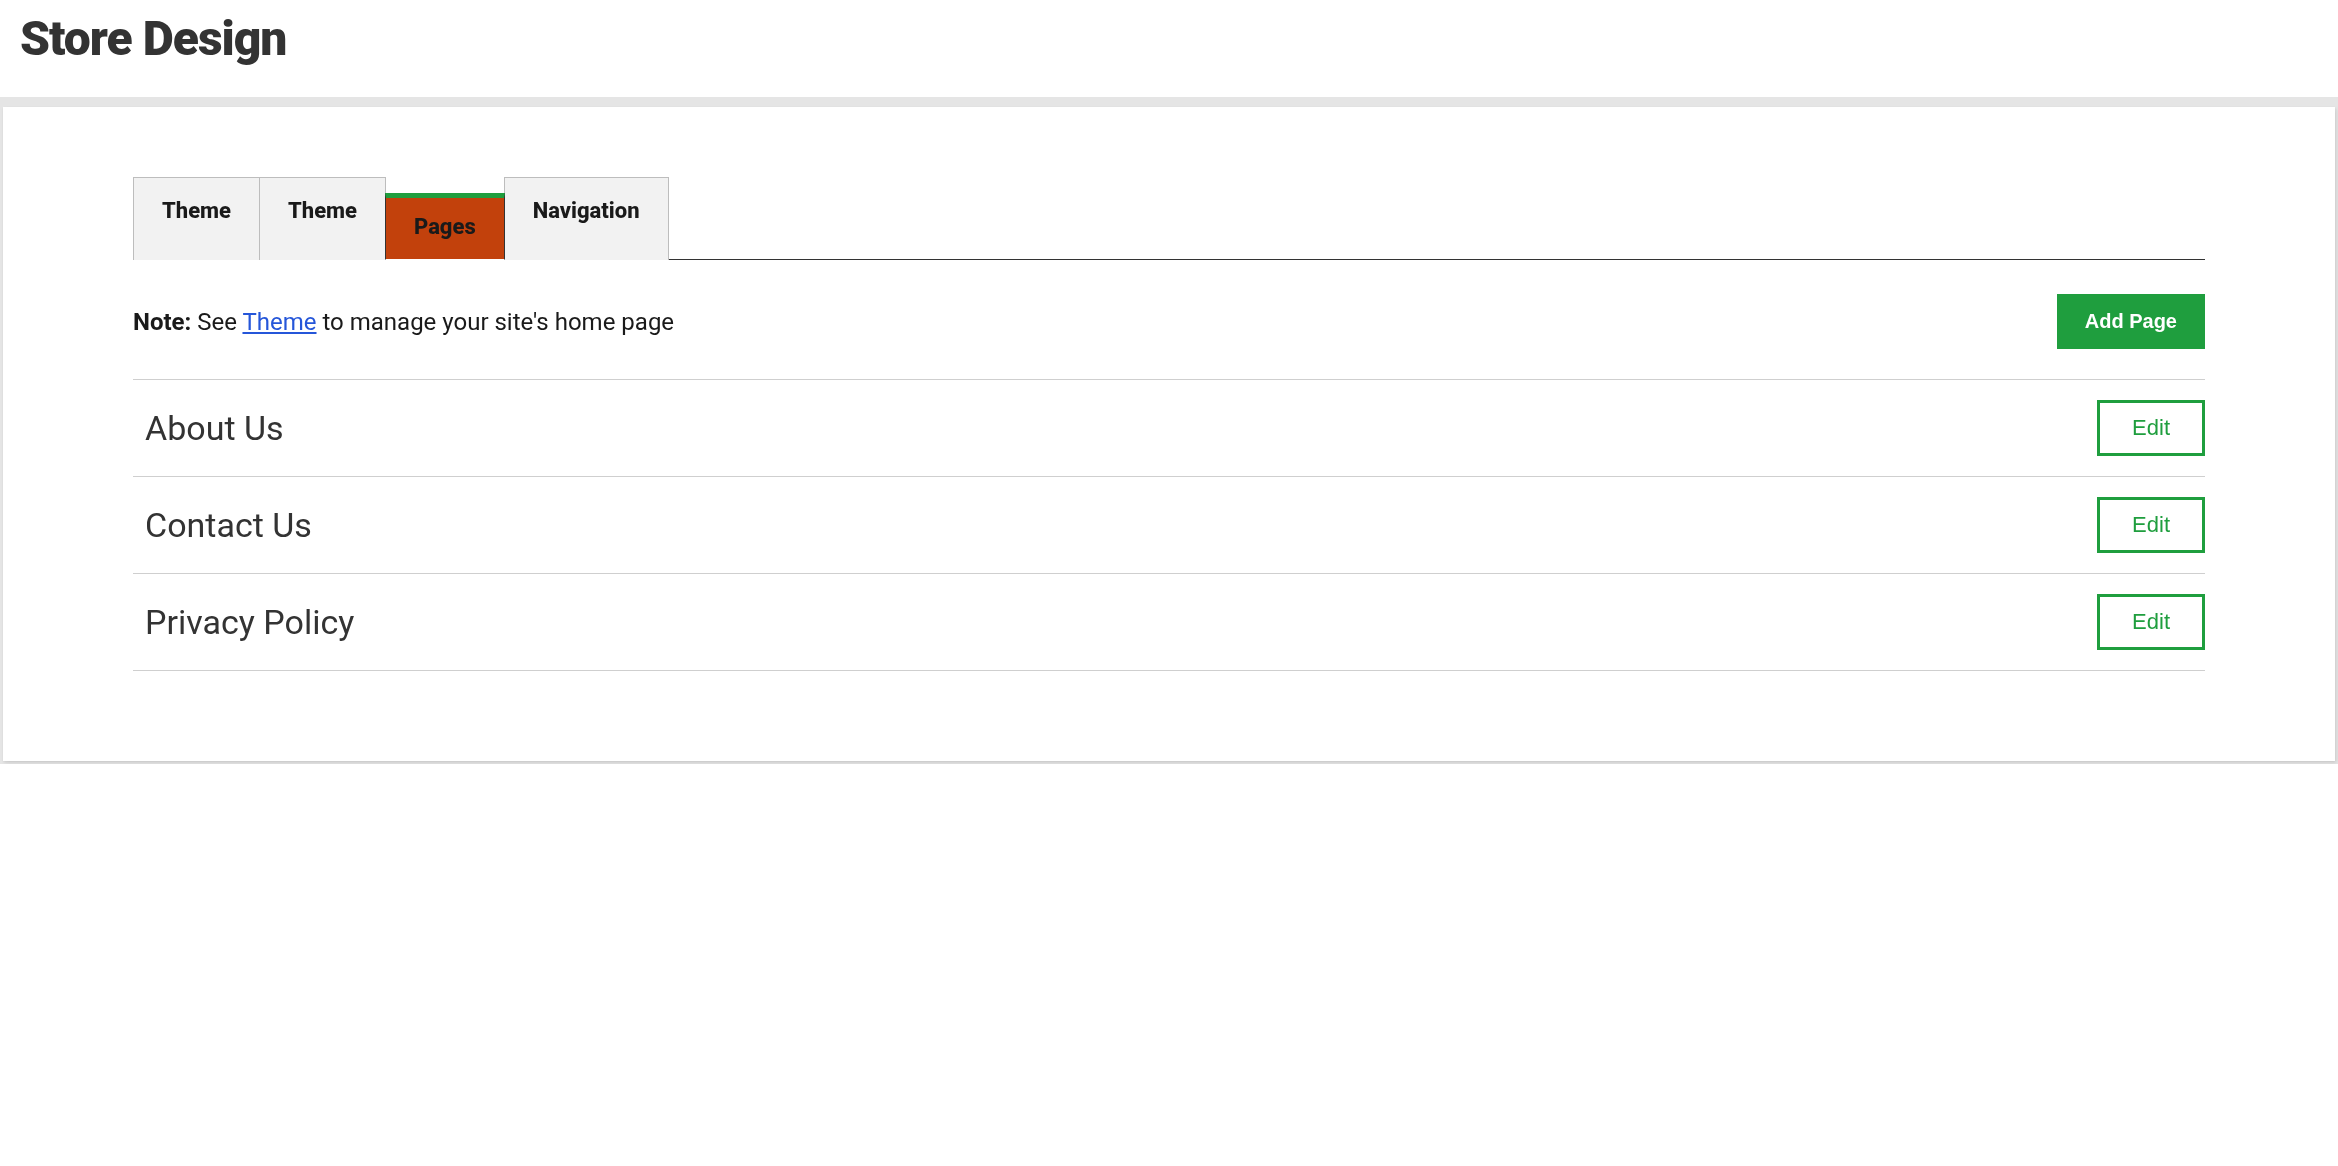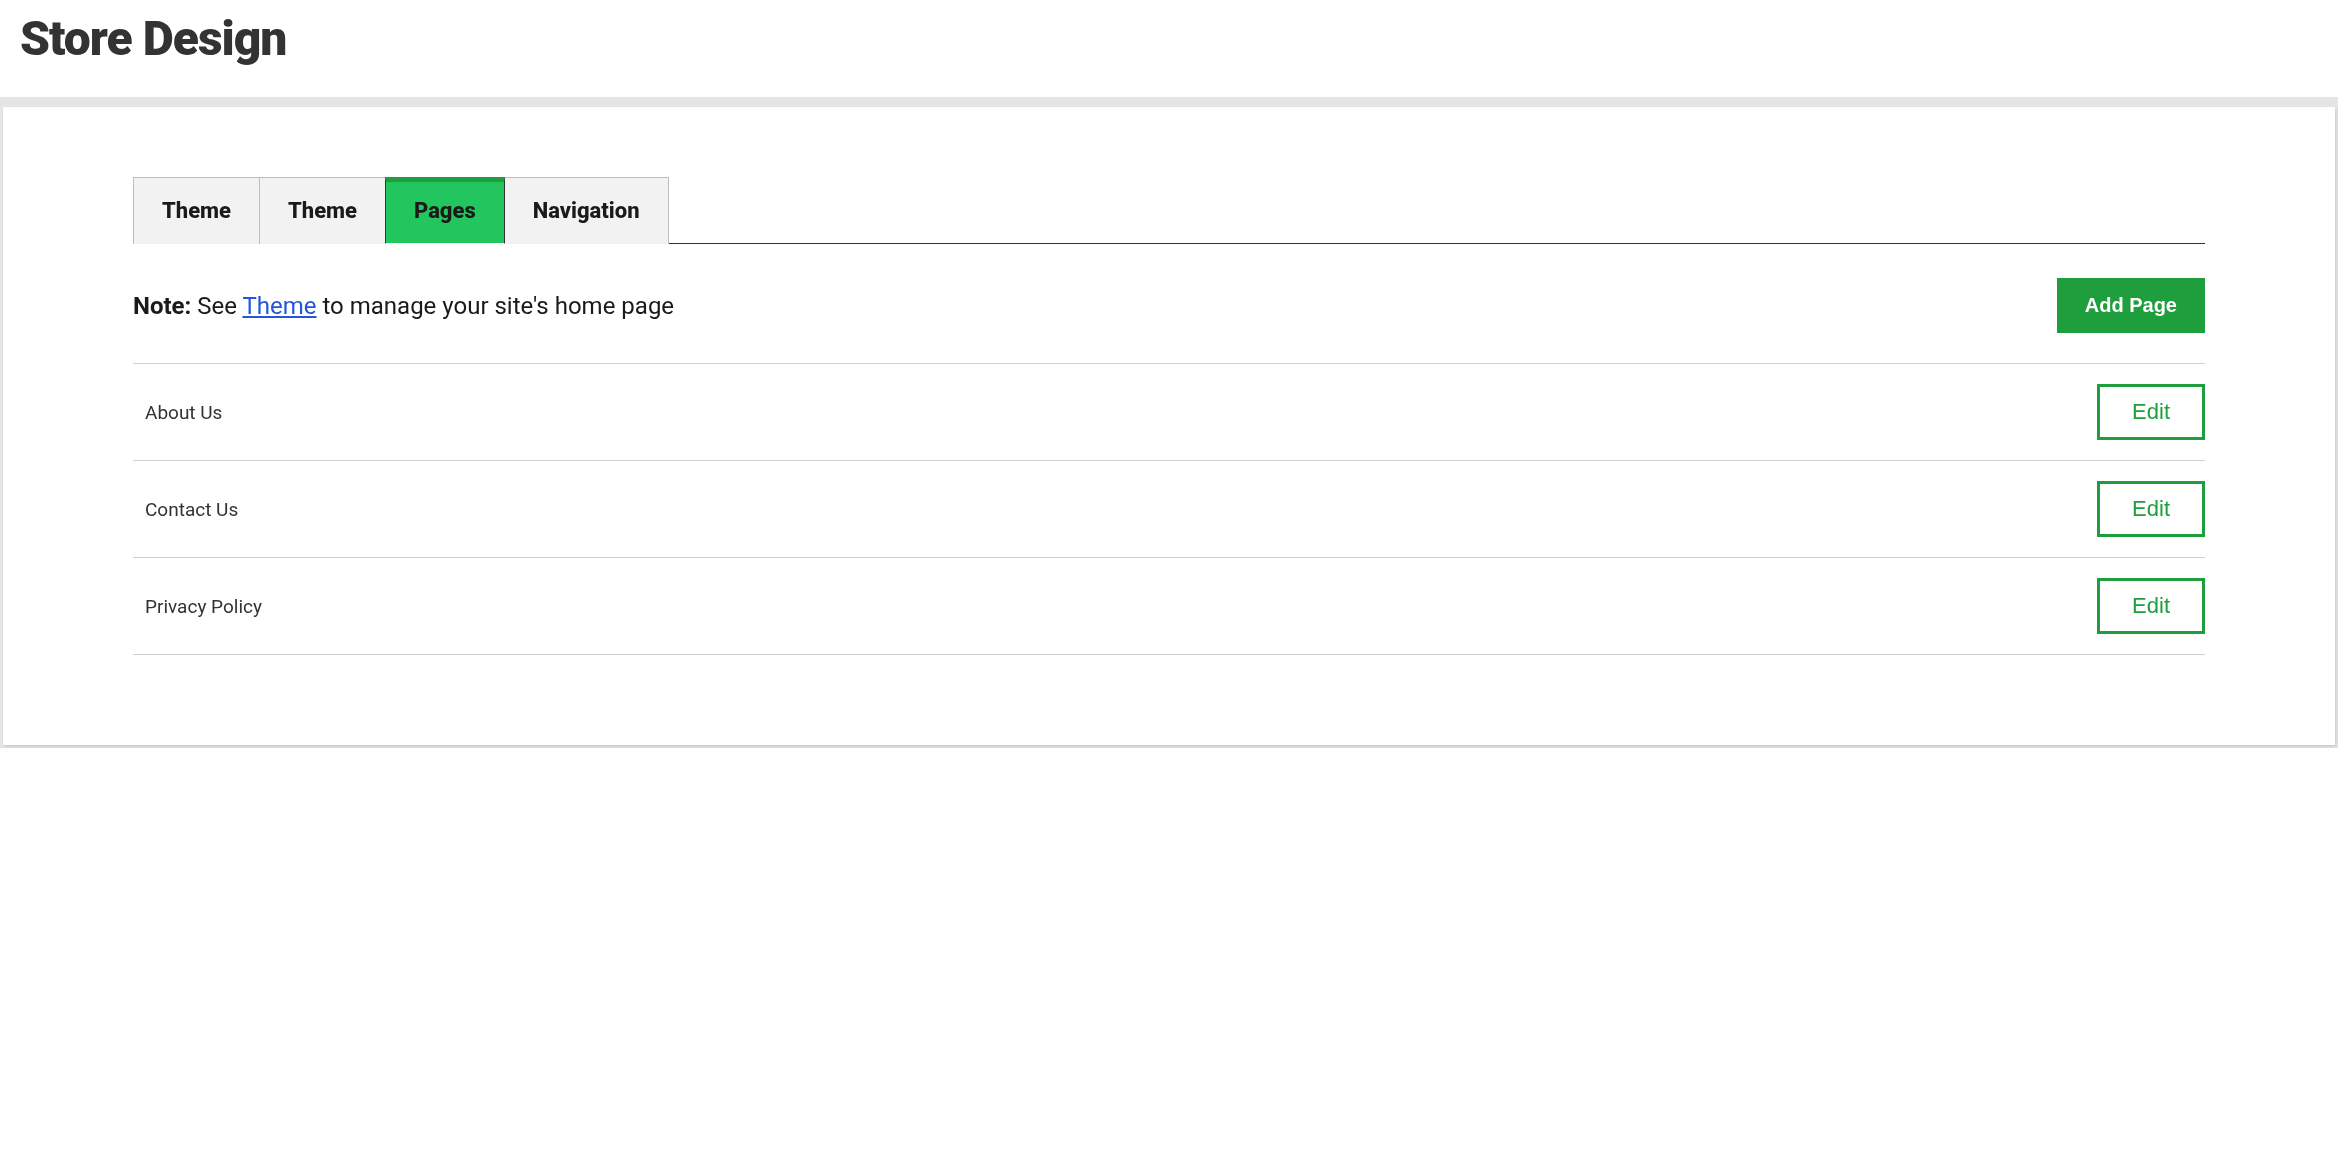--- a/index.html
+++ b/index.html
@@ -39,28 +39,29 @@
       font-weight: 800;
       color: #1a1a1a;
       background: #f2f2f2;
       border: 1px solid #bdbdbd;
       border-bottom: none;
       cursor: pointer;
       margin-right: -1px;
       margin-bottom: -1px;
     }
     .tab.active {
-      background: #22c55e;
+      background: #c2410c;
       border-top: 5px solid #1f9e3e;
       border-left: 1px solid #333;
       border-right: 1px solid #333;
       border-bottom: 1px solid #fff;
       padding-top: 16px;
       position: relative;
       z-index: 1;
+      margin-top: 16px;
     }
     .note-row {
       display: flex;
       justify-content: space-between;
       align-items: center;
       padding: 34px 0 30px 0;
       border-bottom: 1px solid #cfcfcf;
     }
     .note-text {
       font-size: 24px;
@@ -85,21 +86,21 @@
       cursor: pointer;
     }
     .page-row {
       display: flex;
       justify-content: space-between;
       align-items: center;
       padding: 20px 0 20px 12px;
       border-bottom: 1px solid #cfcfcf;
     }
     .page-name {
-      font-size: 19px;
+      font-size: 34px;
       color: #333333;
       font-weight: 400;
     }
     .edit-btn {
       background: #ffffff;
       color: #1f9e3e;
       font-size: 22px;
       font-weight: 400;
       padding: 12px 32px;
       border: 3px solid #1f9e3e;

